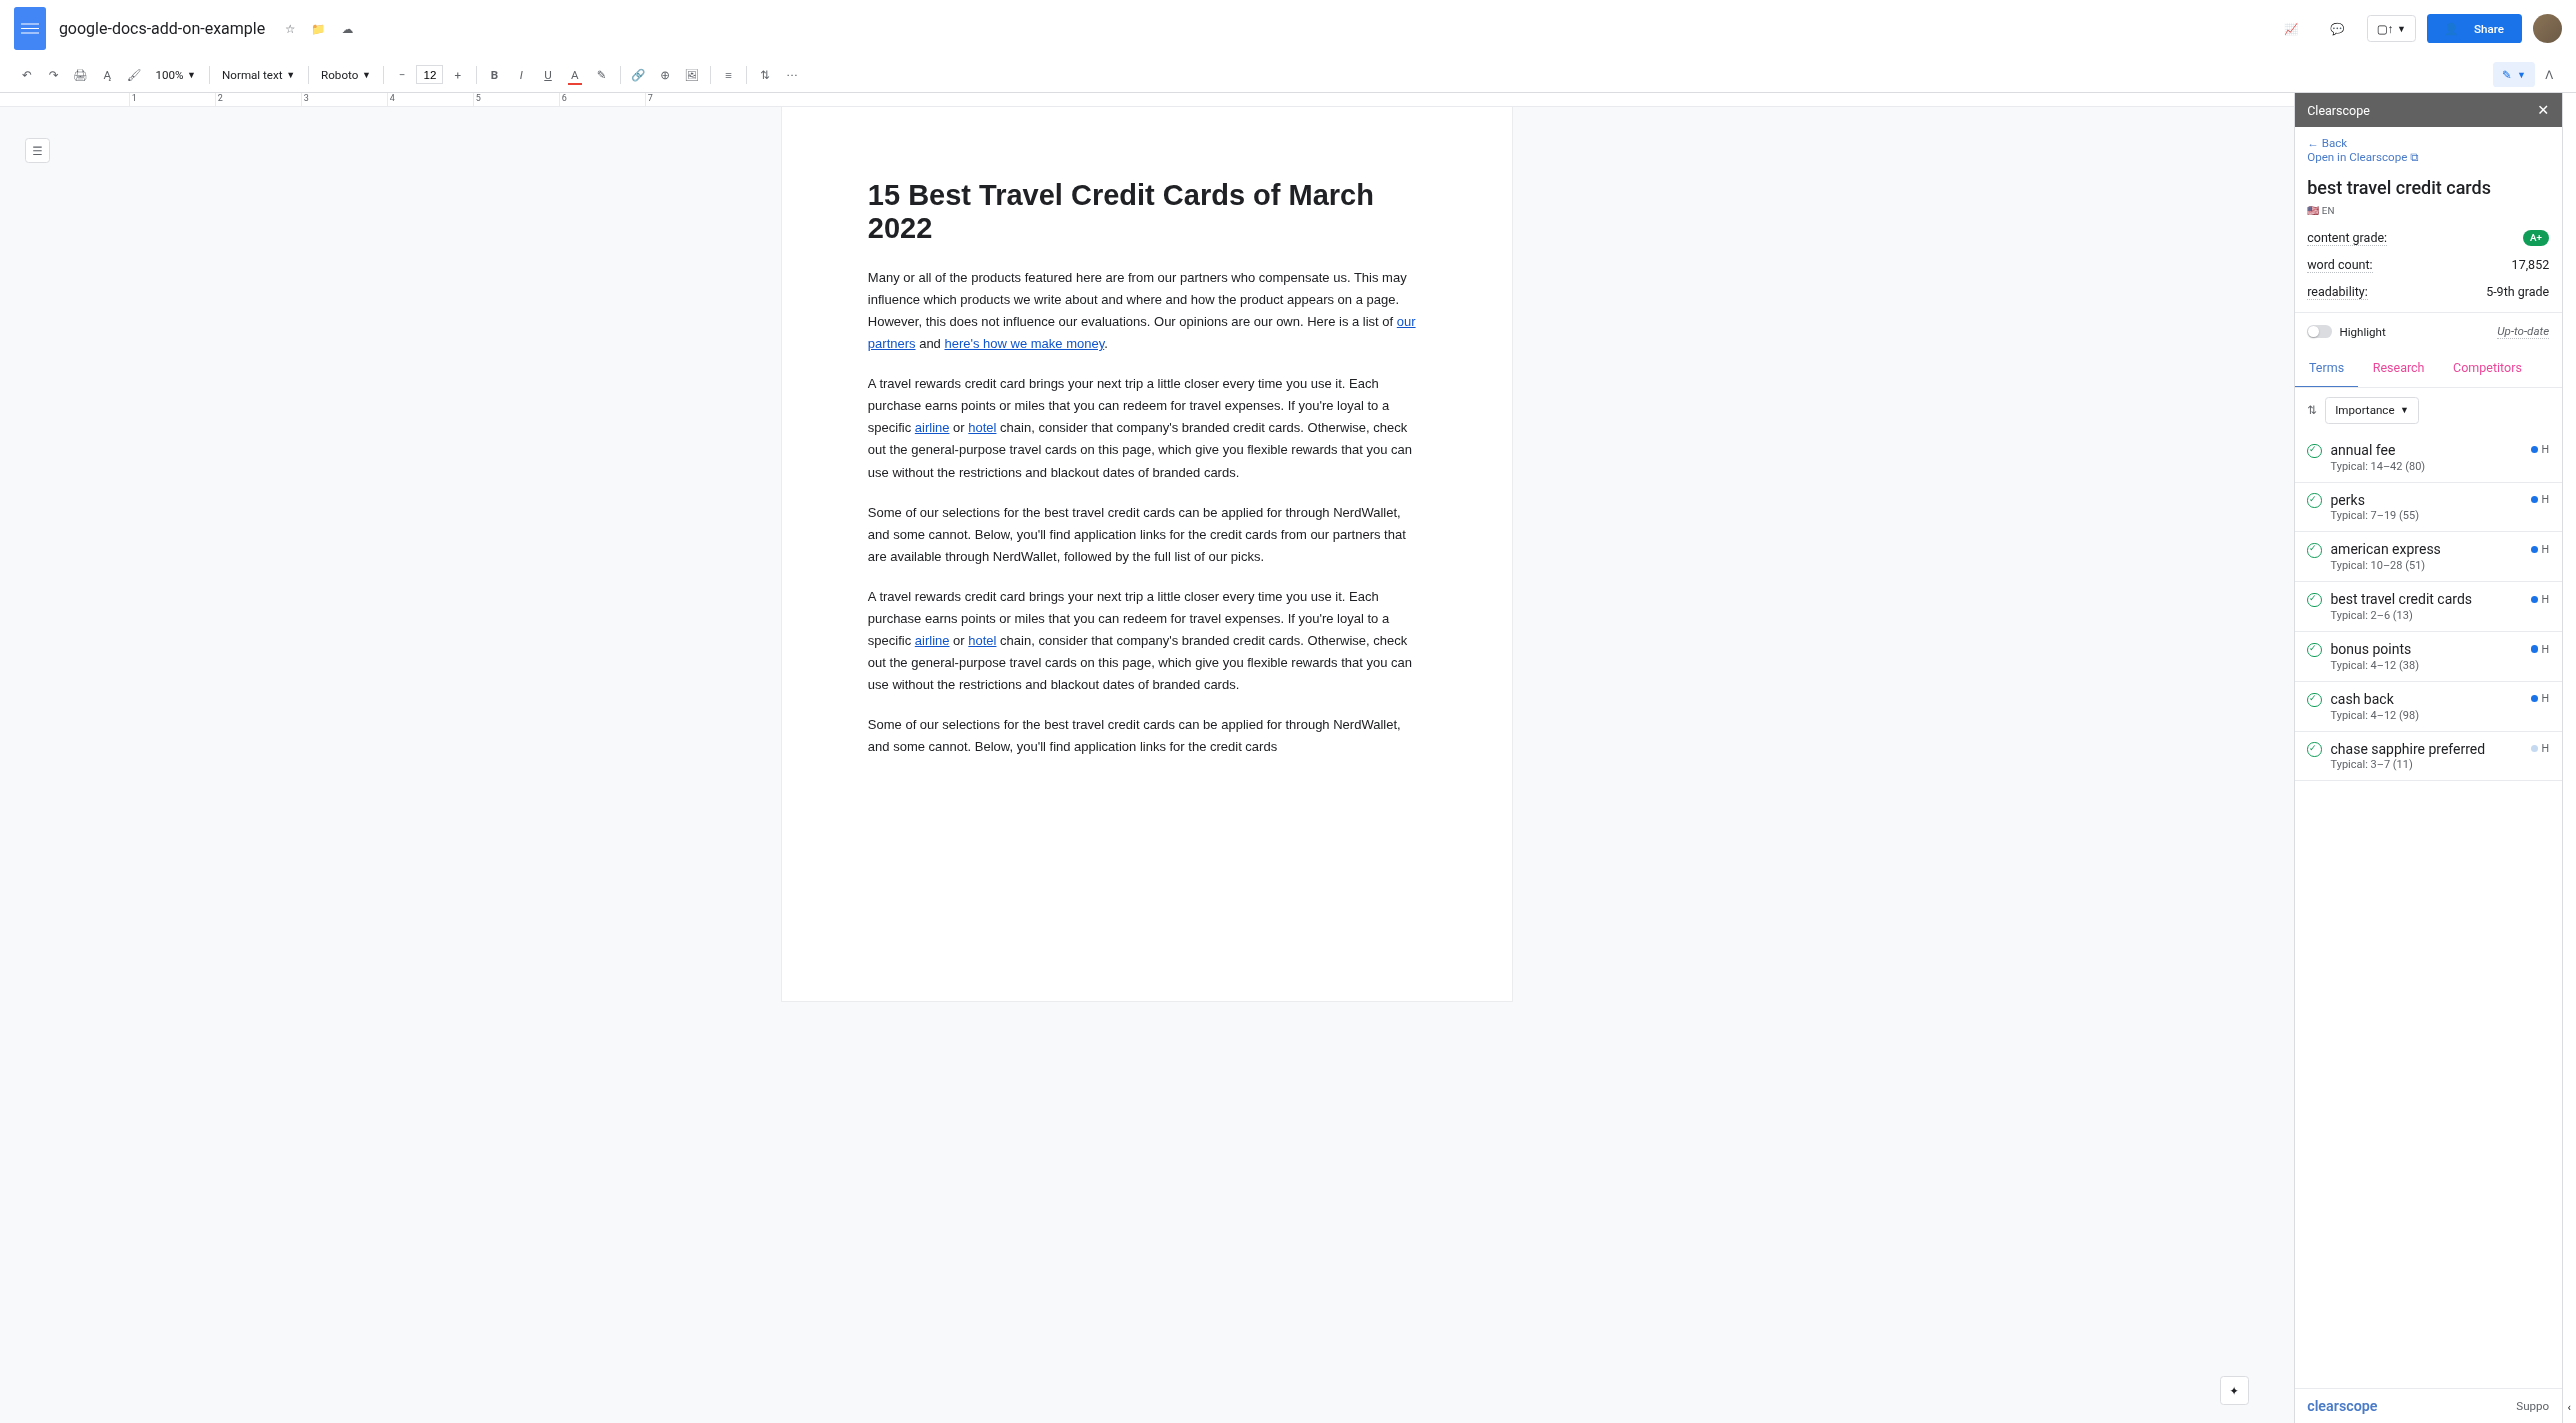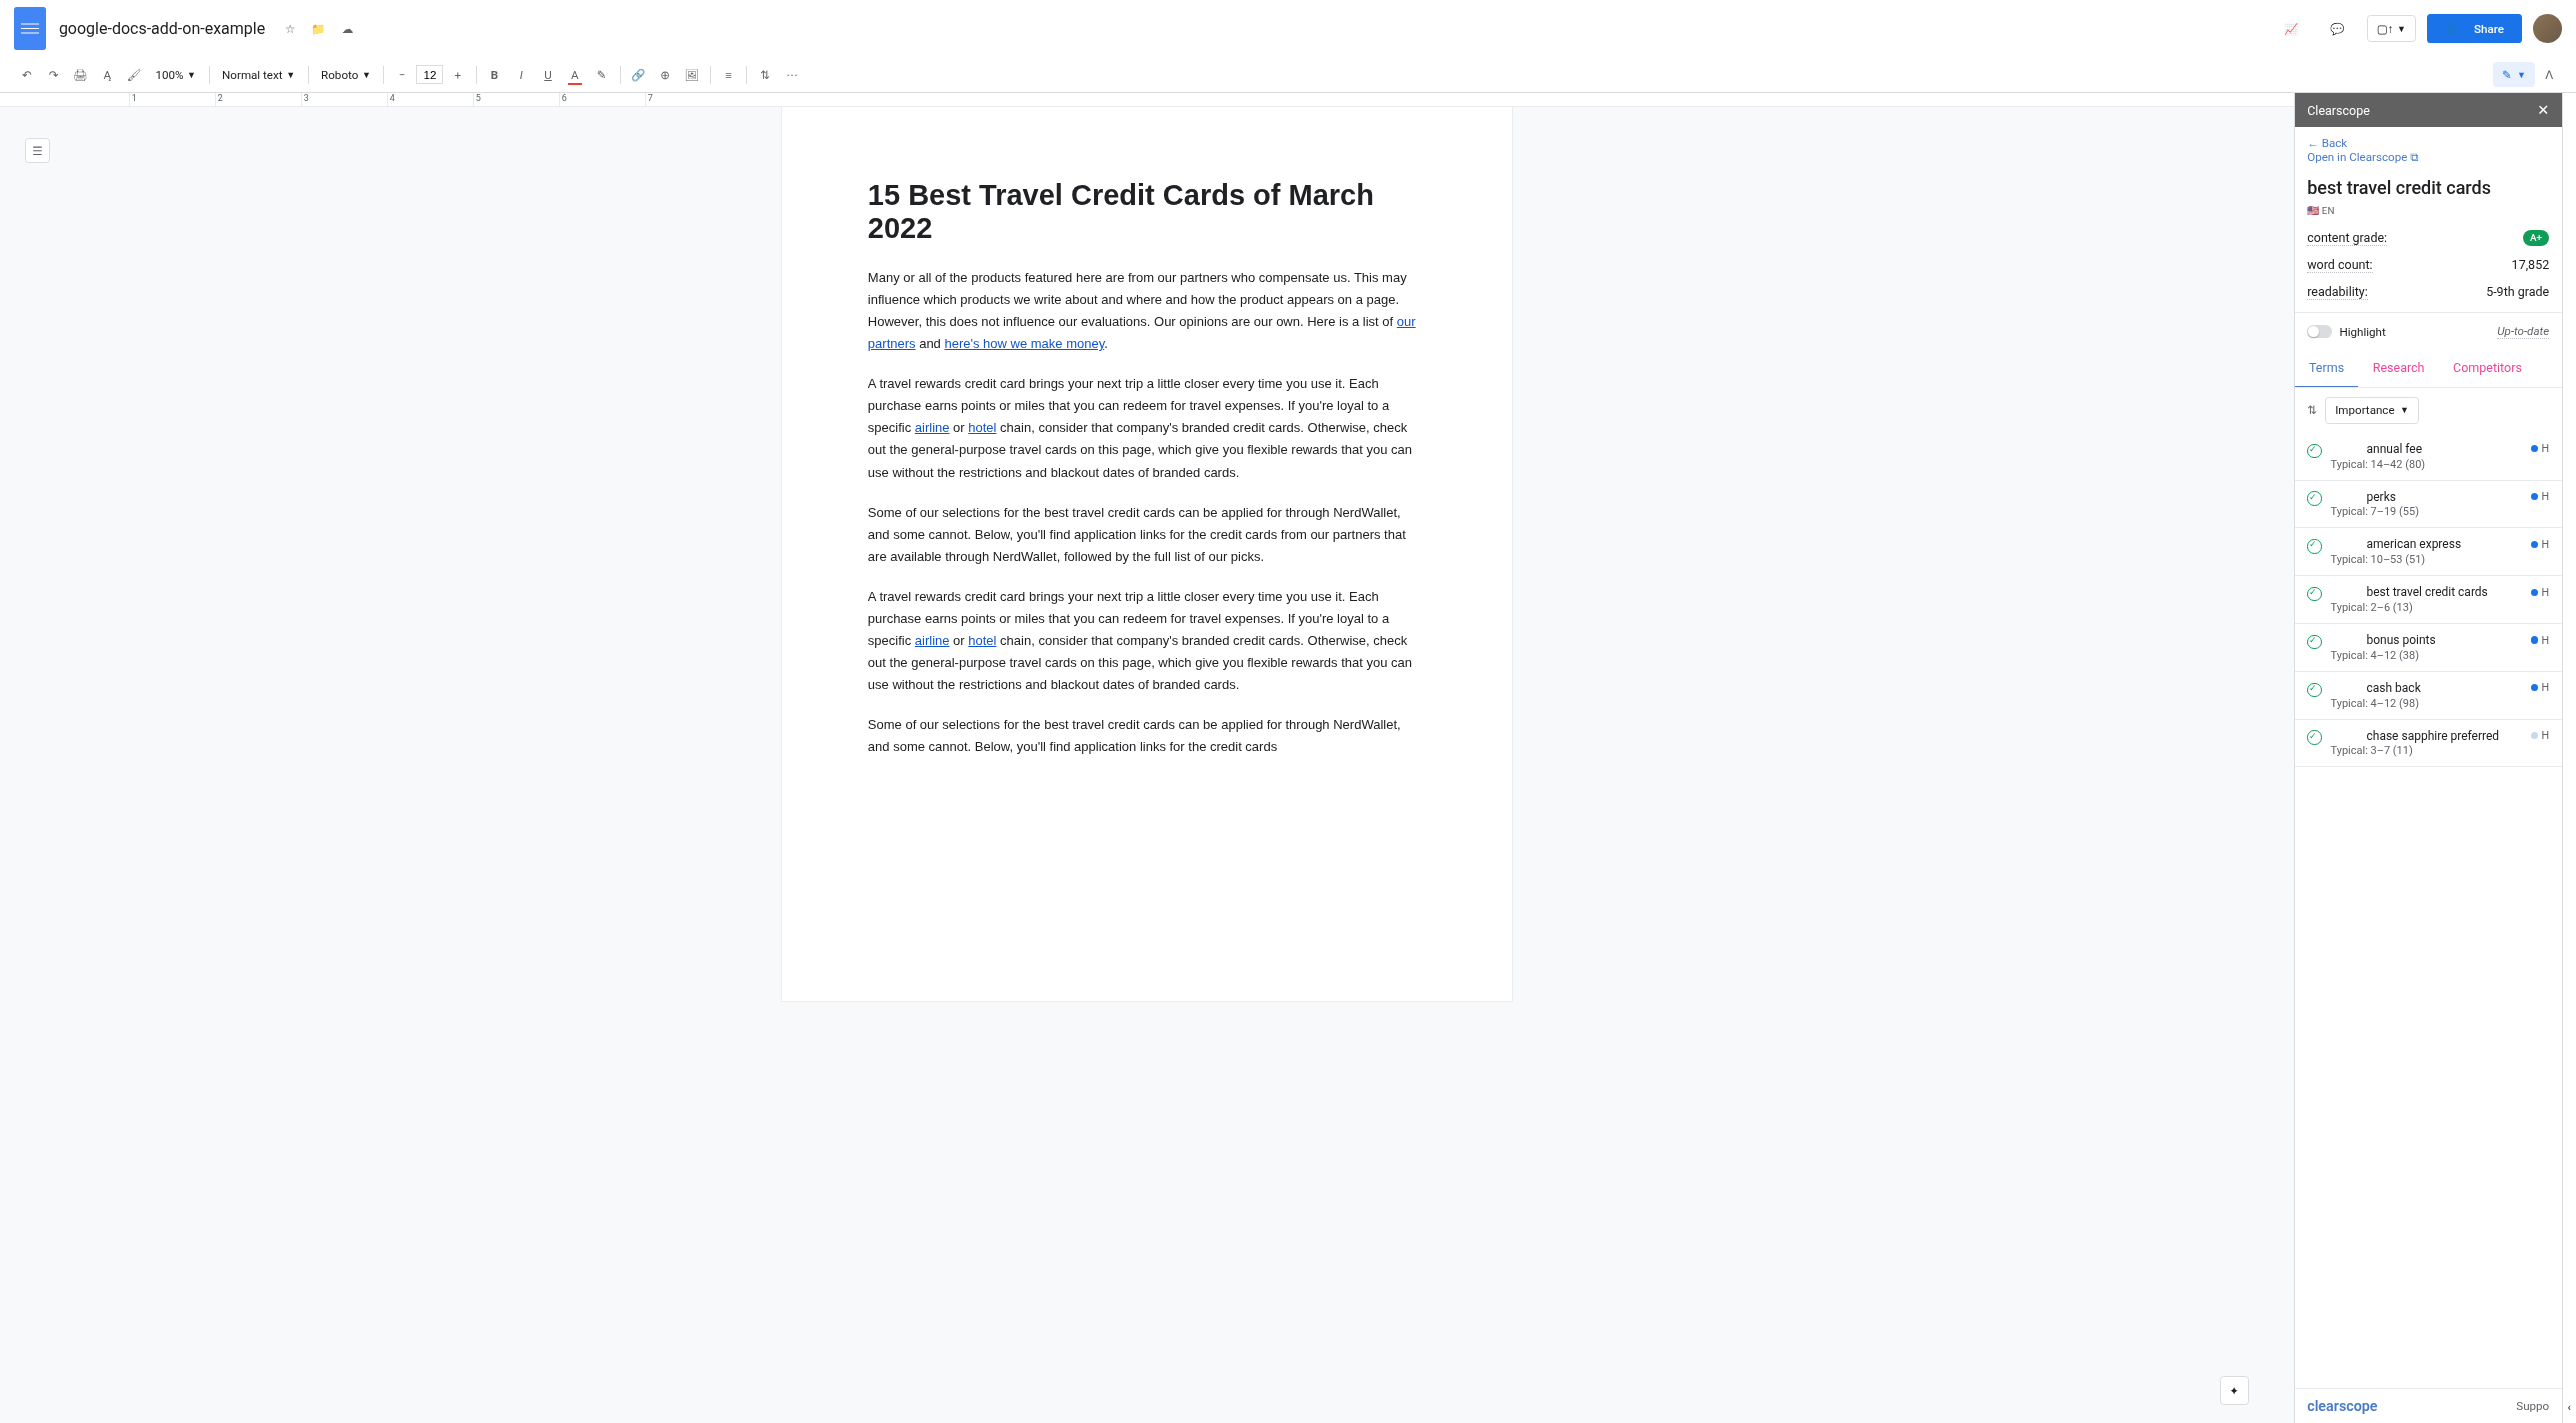--- a/index.html
+++ b/index.html
@@ -66,21 +66,21 @@
 .sb-tab { padding: 10.7px 14.3px; cursor: pointer; font-size: 12.5px; color: #ec4899; }
 .sb-tab.active { color: #4a7bc8; border-bottom: 1.8px solid #4a7bc8; }
 .sb-sort { padding: 9px 12.5px; }
 .sb-sort-btn { display: inline-flex; align-items: center; gap: 5.4px; border: 0.9px solid #dadce0; padding: 5.4px 9px; border-radius: 3.6px; cursor: pointer; font-size: 11.6px; }
 .sb-terms { flex: 1; overflow-y: auto; }
 .sb-term { padding: 9px 12.5px; border-bottom: 0.9px solid #e8eaed; display: flex; align-items: flex-start; gap: 9px; }
 .sb-term-check { width: 14.3px; height: 14.3px; border: 1.8px solid #0f9d58; border-radius: 50%; margin-top: 1.8px; flex-shrink: 0; position: relative; }
 .sb-term-check::after { content: '✓'; position: absolute; color: #0f9d58; font-size: 9px; top: -0.9px; left: 0.9px; }
 .sb-term-body { flex: 1; }
 .sb-term-head { display: flex; justify-content: space-between; align-items: center; }
-.sb-term-name { font-size: 12px; margin-left: 36px; }
+.sb-term-name { font-size: 14px; }
 .sb-term-badge { display: flex; align-items: center; gap: 3.6px; font-size: 10.7px; color: #5f6368; }
 .sb-term-dot { width: 7.2px; height: 7.2px; border-radius: 50%; }
 .sb-term-typical { font-size: 11px; color: #5f6368; margin-top: 1.8px; }
 .sb-footer { display: flex; justify-content: space-between; align-items: center; padding: 9px 12.5px; border-top: 0.9px solid #e8eaed; }
 .sb-logo { color: #4a7bc8; font-weight: 600; font-size: 14.3px; }
 .sb-support { color: #5f6368; font-size: 11.6px; }
 .chevron { font-size: 9px; }
 .side-nav-toggle { width: 14.3px; display: flex; flex-direction: column; justify-content: flex-end; border-left: 0.9px solid #dadce0; padding-bottom: 9px; align-items: center; }
 </style>
 </head>
@@ -260,21 +260,21 @@
         </div>
         <div class="sb-term">
     <div class="sb-term-check"></div>
     <div class="sb-term-body">
       <div class="sb-term-head">
         <span class="sb-term-name">american express</span>
         <span class="sb-term-badge">
           <span class="sb-term-dot" style="background:#1a73e8"></span>H
         </span>
       </div>
-      <div class="sb-term-typical">Typical: 10–53 (51)</div>
+      <div class="sb-term-typical">Typical: 10–28 (51)</div>
     </div>
         </div>
         <div class="sb-term">
     <div class="sb-term-check"></div>
     <div class="sb-term-body">
       <div class="sb-term-head">
         <span class="sb-term-name">best travel credit cards</span>
         <span class="sb-term-badge">
           <span class="sb-term-dot" style="background:#1a73e8"></span>H
         </span>

